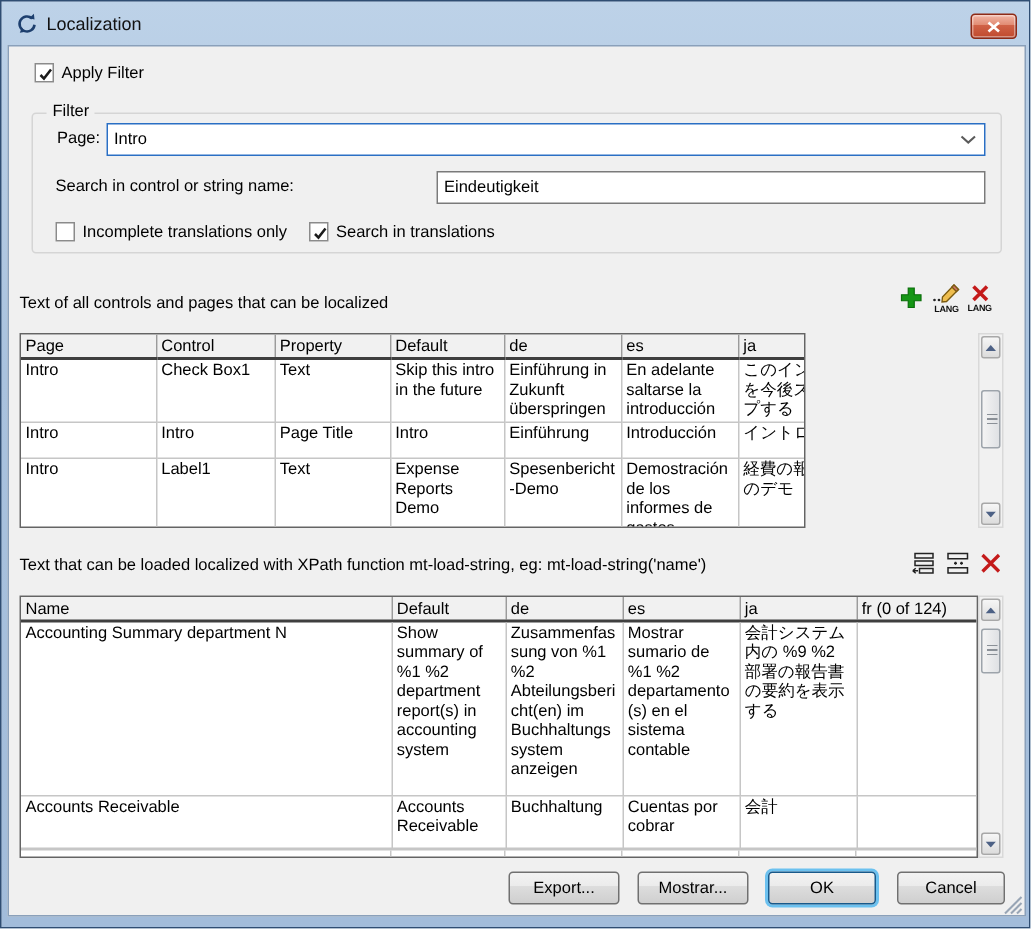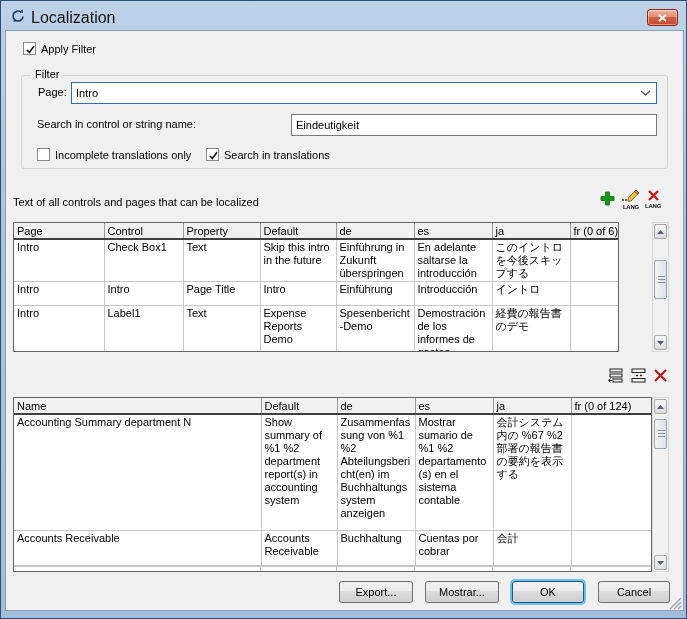--- a/index.html
+++ b/index.html
@@ -6,21 +6,21 @@
   *{box-sizing:border-box;}
   .dialog{
     position:relative;width:687px;height:619px;
     background:linear-gradient(180deg,#bdd2e8 0%,#a9c2de 40%,#a2bcda 100%);
     border:1px solid #2f4d72;
     font-family:"Liberation Sans","DejaVu Sans",sans-serif;
     font-size:11px;color:#000;overflow:hidden;
   }
   .titlebar{position:absolute;left:0;top:0;right:0;height:29px;}
   .title-icon{position:absolute;left:9px;top:7px;width:16px;height:16px;}
-  .title-text{position:absolute;left:30px;top:8px;font-size:16px;color:#121212;}
+  .title-text{position:absolute;left:30px;top:8px;font-size:12px;color:#121212;}
   .close-btn{
     position:absolute;left:646px;top:8px;width:31px;height:17px;
     background:linear-gradient(180deg,#f2b5a6 0%,#e18b72 45%,#d06247 45%,#c04a2e 100%);
     border:1px solid #8e2a16;border-radius:3px;
     box-shadow:inset 0 0 0 1px rgba(255,255,255,.4);
     display:flex;align-items:center;justify-content:center;cursor:pointer;
   }
   .client-bg{
     position:absolute;left:4px;top:29px;width:679px;height:581px;
     background:#f0f0f0;border:1px solid #8aa0ba;
@@ -183,21 +183,21 @@
     </svg>
     <span class="icon-cap">LANG</span>
   </div>
   <div class="icon-btn" style="left:644px;top:188px;">
     <svg width="13" height="13" viewBox="0 0 13 13">
       <path d="M2 2 L11 11 M11 2 L2 11" stroke="#c41a1a" stroke-width="2.4"></path>
     </svg>
     <span class="icon-cap">LANG</span>
   </div>
 
-  <div class="tbl-wrap" style="left:12px;top:221px;width:606px;height:130px;">
+  <div class="tbl-wrap" style="left:12px;top:221px;width:524px;height:130px;">
     <table class="grid" id="tbl1">
       <colgroup>
         <col style="width:90px">
           <col style="width:79px">
           <col style="width:77px">
           <col style="width:76px">
         <col style="width:78px">
           <col style="width:78px">
           <col style="width:78px">
           <col style="width:81px">
@@ -257,20 +257,21 @@
     <div class="sb-thumb" style="top:37px;height:39px;">
         <span class="sb-grip"></span>
       </div>
     <div class="sb-btn" style="bottom:1px;">
       <svg width="7" height="4" viewBox="0 0 7 4">
           <path d="M0 0 L3.5 4 L7 0 Z" fill="#4d6185"></path>
         </svg>
     </div>
   </div>
 
+  <span class="sec-label" style="left:12px;top:370px;">Text that can be loaded localized with XPath function mt-load-string, eg: mt-load-string('name')</span>
 
   <div class="icon-btn" style="left:606px;top:366px;">
     <svg width="17" height="17" viewBox="0 0 17 17">
       <rect x="3" y="2" width="12" height="3" fill="none" stroke="#222" stroke-width="1"></rect>
       <rect x="3" y="7" width="12" height="3" fill="none" stroke="#222" stroke-width="1"></rect>
       <rect x="6" y="12" width="9" height="3" fill="none" stroke="#222" stroke-width="1"></rect>
       <path d="M5 13.5 H1.5 M1.5 13.5 L3.5 11.8 M1.5 13.5 L3.5 15.2" stroke="#222" stroke-width="1" fill="none"></path>
     </svg>
   </div>
   <div class="icon-btn" style="left:629px;top:366px;">
@@ -305,21 +306,21 @@
             <th>ja</th>
             <th>fr (0 of 124)</th>
           </tr>
         </thead>
       <tbody>
           <tr>
             <td>Accounting Summary department N</td>
             <td>Show summary of %1 %2 department report(s) in accounting system</td>
             <td>Zusammenfassung von %1 %2 Abteilungsbericht(en) im Buchhaltungssystem anzeigen</td>
             <td>Mostrar sumario de %1 %2 departamento(s) en el sistema contable</td>
-            <td>会計システム内の %67 %2部署の報告書の要約を表示する</td>
+            <td>会計システム内の %9 %2部署の報告書の要約を表示する</td>
             <td></td>
           </tr>
           <tr>
             <td>Accounts Receivable</td>
             <td>Accounts Receivable</td>
             <td>Buchhaltung</td>
             <td>Cuentas por cobrar</td>
             <td>会計</td>
             <td></td>
           </tr>

